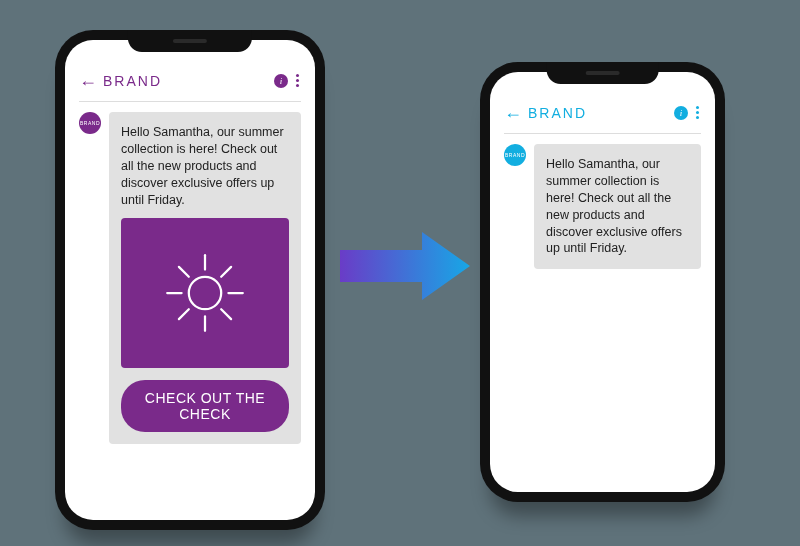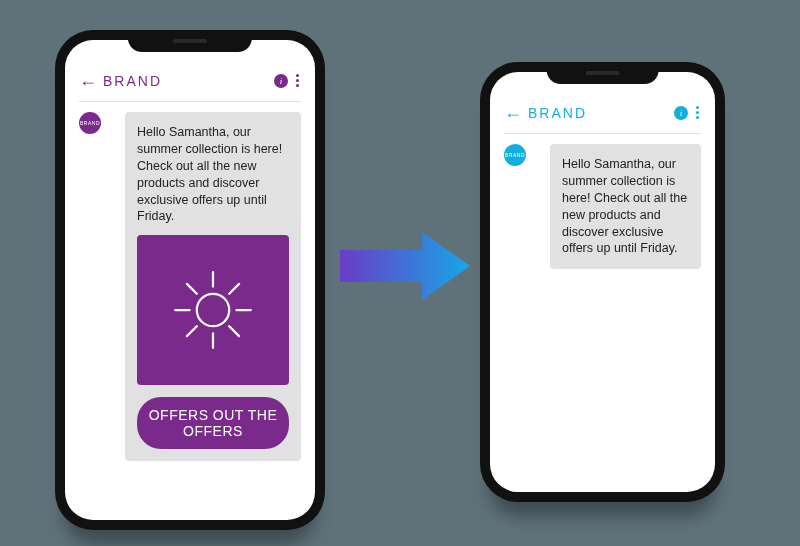--- a/index.html
+++ b/index.html
@@ -64,21 +64,21 @@
     width: 14px; height: 14px; border-radius: 50%;
     color: #fff; font-size: 9px; font-style: italic;
     display: flex; align-items: center; justify-content: center;
     font-family: serif;
   }
   .ic-dots { display: flex; flex-direction: column; gap: 2px; padding: 0 2px; }
   .ic-dots span { width: 3px; height: 3px; border-radius: 50%; display: block; }
 
   .divider { border: none; border-top: 1px solid #ddd; margin: 6px 0 10px 0; }
 
-  .row { display: flex; align-items: flex-start; gap: 24px; }
+  .row { display: flex; align-items: flex-start; gap: 8px; }
   .avatar {
     width: 22px; height: 22px; border-radius: 50%;
     color: #fff; font-size: 5px; display: flex;
     align-items: center; justify-content: center;
     letter-spacing: .5px; flex-shrink: 0;
   }
   .bubble {
     flex: 1;
     background: #e1e1e1;
     border-radius: 4px;
@@ -162,21 +162,21 @@
               <line x1="50" y1="76" x2="50" y2="92"></line>
               <line x1="8" y1="50" x2="24" y2="50"></line>
               <line x1="76" y1="50" x2="92" y2="50"></line>
               <line x1="21" y1="21" x2="32" y2="32"></line>
               <line x1="68" y1="68" x2="79" y2="79"></line>
               <line x1="79" y1="21" x2="68" y2="32"></line>
               <line x1="32" y1="68" x2="21" y2="79"></line>
             </g>
           </svg>
         </div>
-        <div class="cta">OFFERS OUT THE OFFERS</div>
+        <div class="cta">CHECK OUT THE CHECK</div>
       </div>
     </div>
   </div>
 </div>
 
 <div class="arrow">
   <svg viewBox="0 0 130 72">
     <defs>
       <linearGradient id="g" x1="0" y1="0" x2="1" y2="0">
         <stop offset="0%" stop-color="#6a3cc7"></stop>

